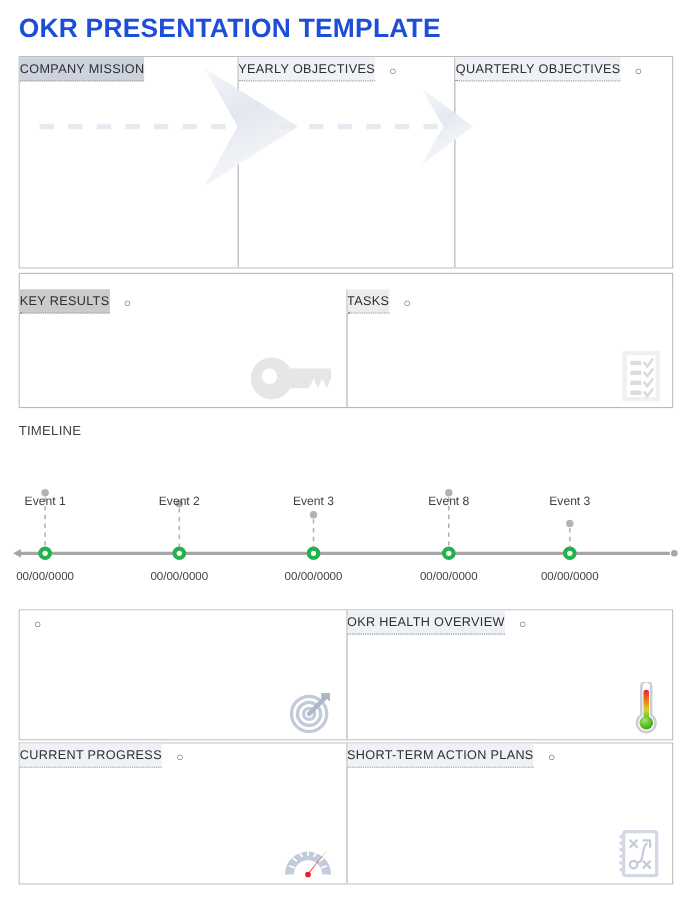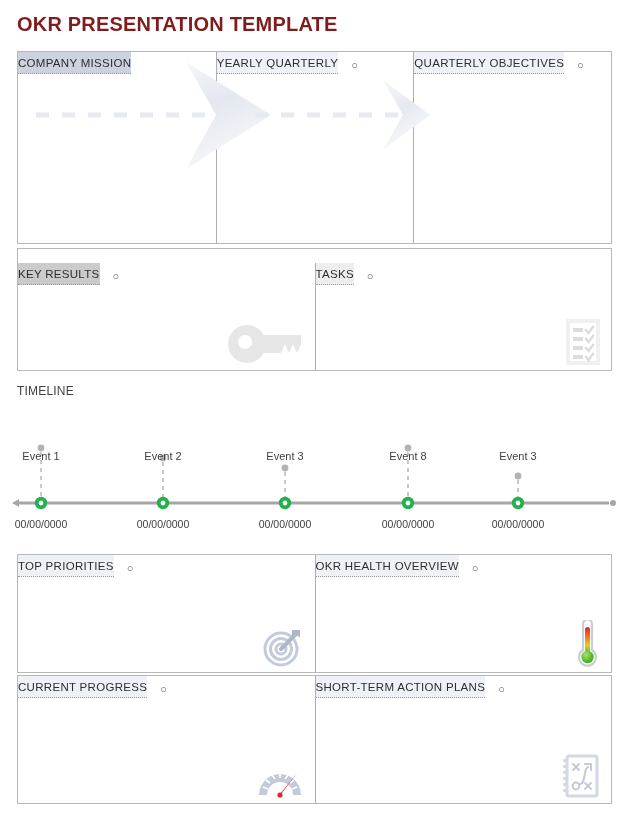--- a/index.html
+++ b/index.html
@@ -15,24 +15,24 @@
     font-family: "Liberation Sans", sans-serif;
     color: #3f3f3f;
     overflow: hidden;
   }
 
   
   .page-title {
     position: absolute;
     left: 17px;
     top: 13px;
-    font-size: 20px;
+    font-size: 24px;
     font-weight: bold;
     letter-spacing: 0.2px;
-    color: #7f1d1d;
+    color: #1d4ed8;
   }
 
   
   .grid {
     position: absolute;
     left: 17px;
     width: 595px;
     box-sizing: border-box;
     border: 1px solid #b8b8b8;
     display: flex;
@@ -146,21 +146,21 @@
 <div class="page-title">OKR PRESENTATION TEMPLATE</div>
 
 <div class="grid" id="section-okr">
 
   <div class="col">
     <div class="col-head head-blue-dark">COMPANY MISSION</div>
     <div class="col-body"></div>
   </div>
 
   <div class="col">
-    <div class="col-head head-blue-light">YEARLY QUARTERLY</div>
+    <div class="col-head head-blue-light">YEARLY OBJECTIVES</div>
     <div class="col-body">
       <span class="bullet">○</span>
     </div>
   </div>
 
   <div class="col">
     <div class="col-head head-blue-light">QUARTERLY OBJECTIVES</div>
     <div class="col-body">
       <span class="bullet">○</span>
     </div>
@@ -268,21 +268,20 @@
       <div class="tl-label" style="left: 408px;">Event 8</div>
       <div class="tl-date" style="left: 408px;">00/00/0000</div>
       <div class="tl-label" style="left: 518px;">Event 3</div>
       <div class="tl-date" style="left: 518px;">00/00/0000</div>
     </div>
 </div>
 
 <div class="grid" id="section-bottom-top">
 
   <div class="col">
-    <div class="col-head head-blue-light">TOP PRIORITIES</div>
     <div class="col-body">
       <span class="bullet">○</span>
       <svg class="corner-icon" width="44" height="42" viewBox="0 0 44 42">
         <g fill="none" stroke="#c3cbda">
           <circle cx="20" cy="23" r="16" stroke-width="3"></circle>
           <circle cx="20" cy="23" r="10.5" stroke-width="3"></circle>
           <circle cx="20" cy="23" r="5" stroke-width="3"></circle>
         </g>
         <line x1="20" y1="23" x2="36" y2="7" stroke="#aeb7c9" stroke-width="4" stroke-linecap="round"></line>
         <path d="M 31 4 L 39 4 L 39 12 L 35.5 8.5 L 31 11 Z" fill="#aeb7c9"></path>

